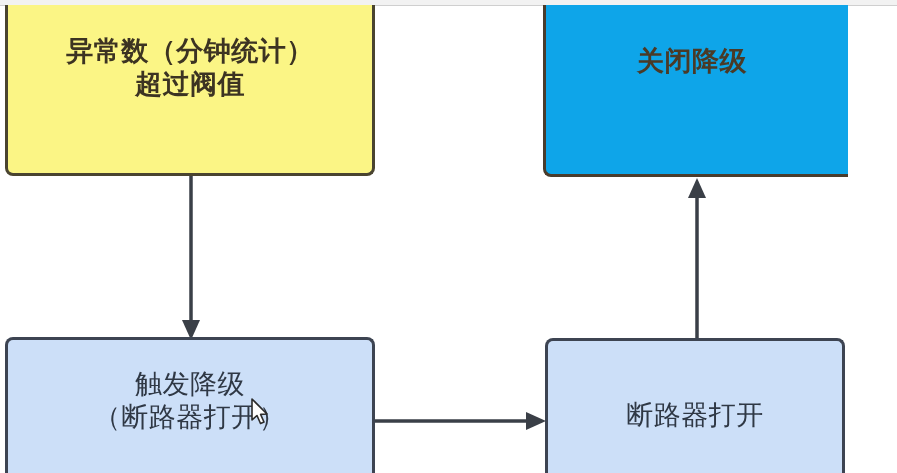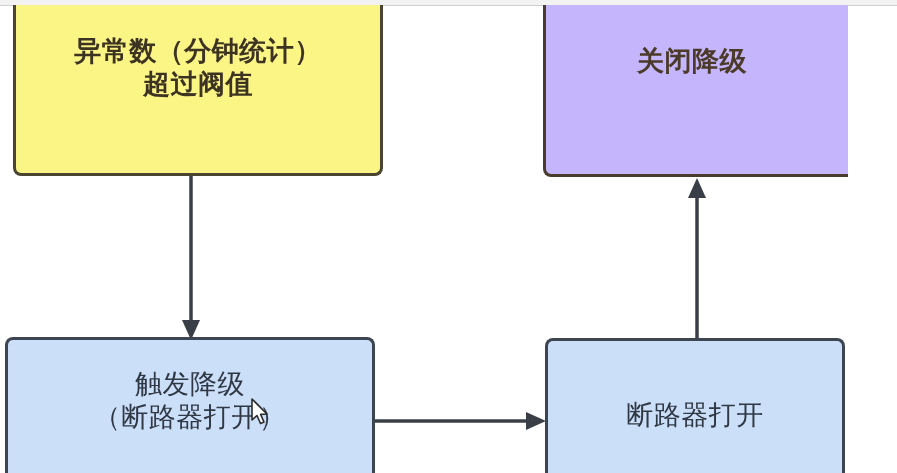--- a/index.html
+++ b/index.html
@@ -48,30 +48,29 @@
     width: 370px;
     height: 171px;
     background: #fbf585;
     border: 3px solid #4a4430;
     border-top: none;
     border-radius: 0 0 8px 8px;
     color: #3c3322;
     font-size: 27px;
     font-weight: 600;
     padding-bottom: 42px;
-    margin-left: 8px;
   }
 
   
   #node-close-degrade {
     left: 543px;
     top: 5px;
     width: 305px;
     height: 172px;
-    background: #c4b5fd;
+    background: #0ea5e9;
     border: 3px solid #4a3c2c;
     border-top: none;
     border-right: none;
     border-radius: 0 0 0 8px;
     color: #4a3a27;
     font-size: 27px;
     font-weight: 600;
     padding-bottom: 56px;
     padding-right: 10px;
   }

